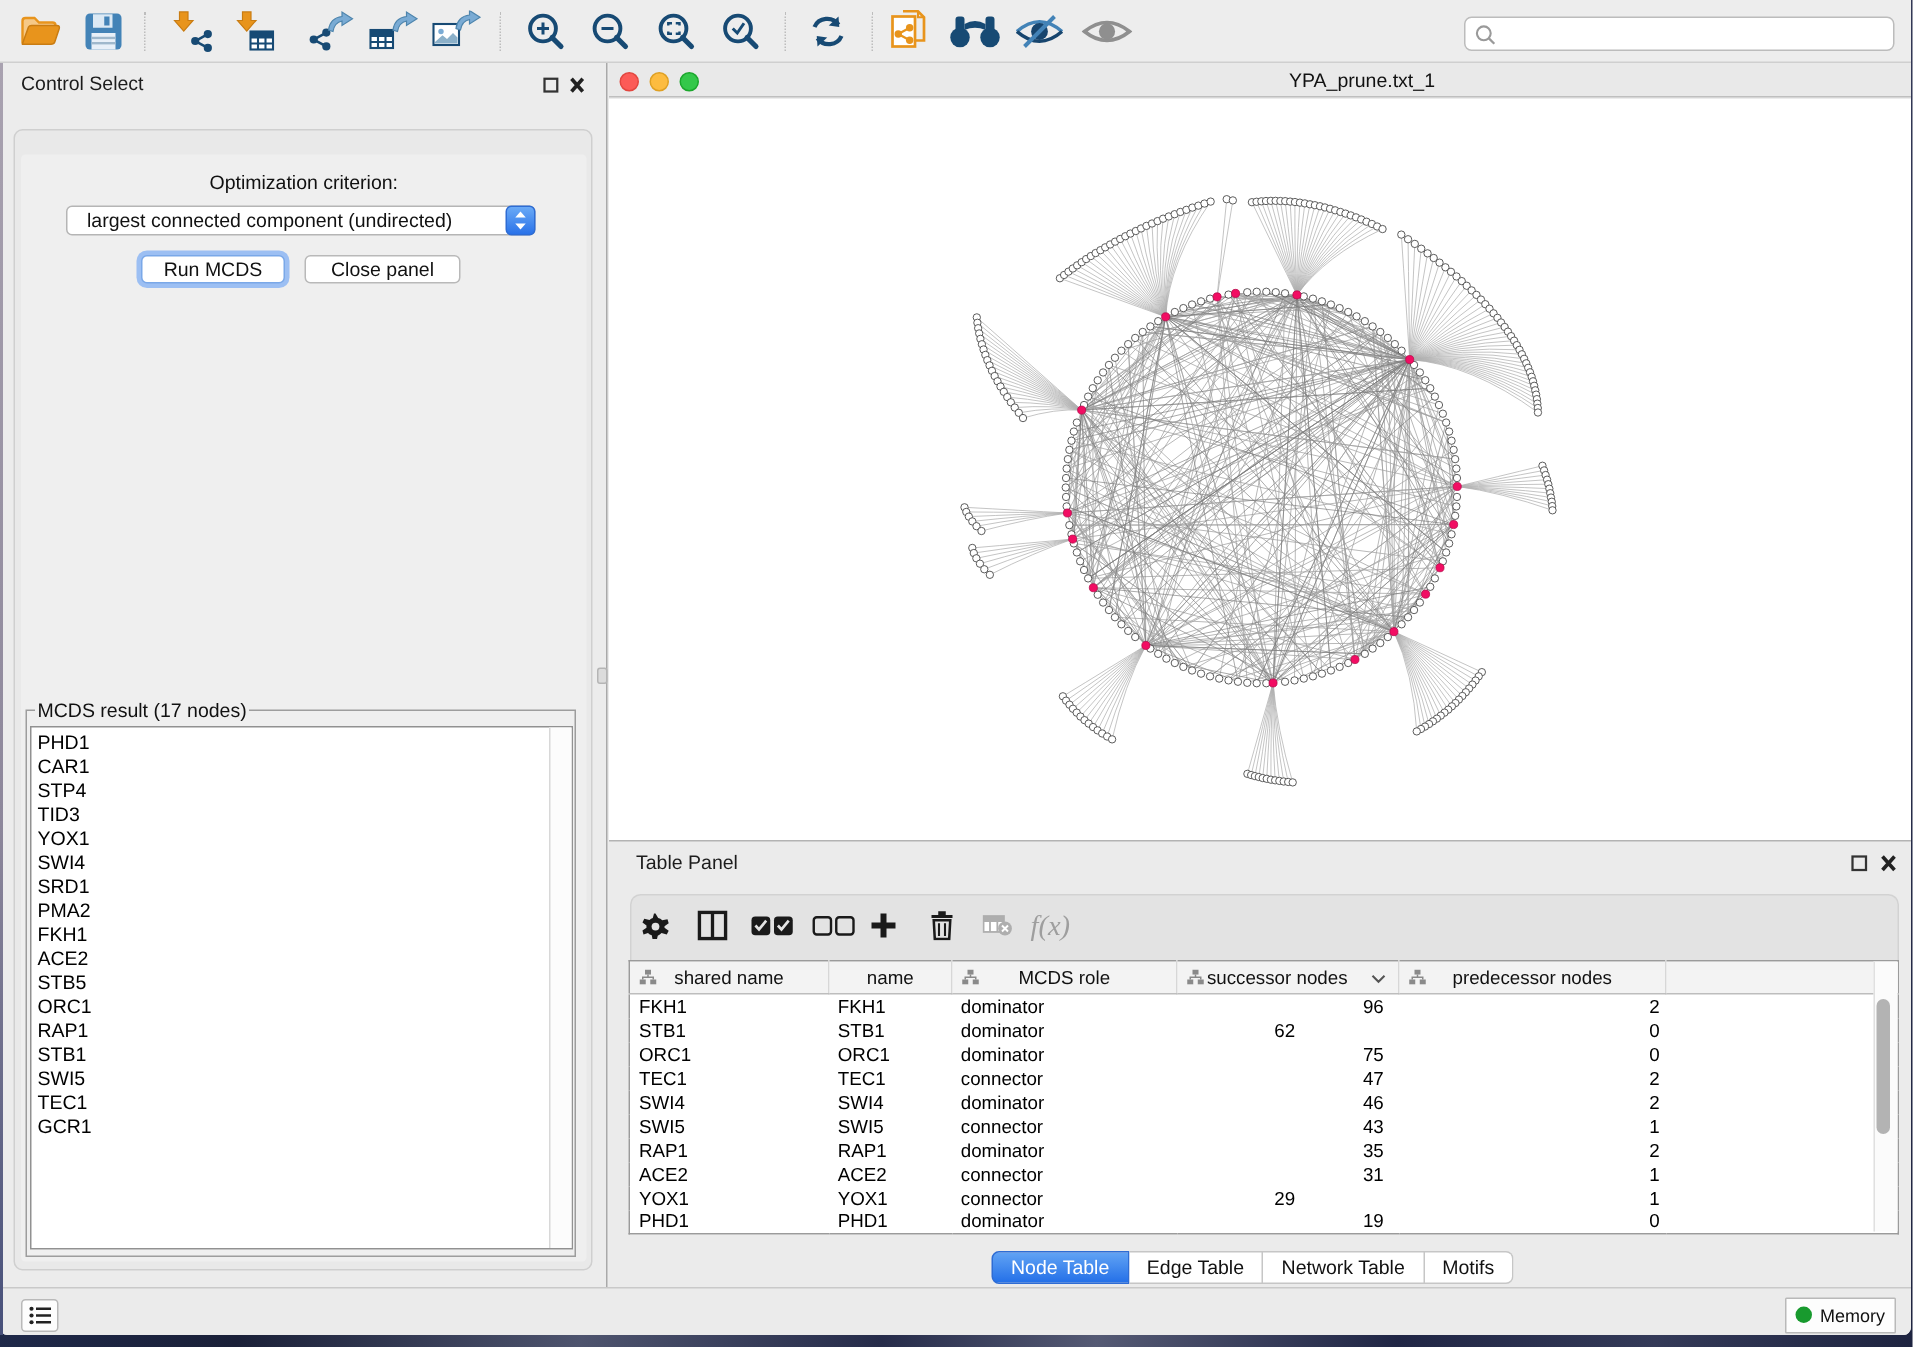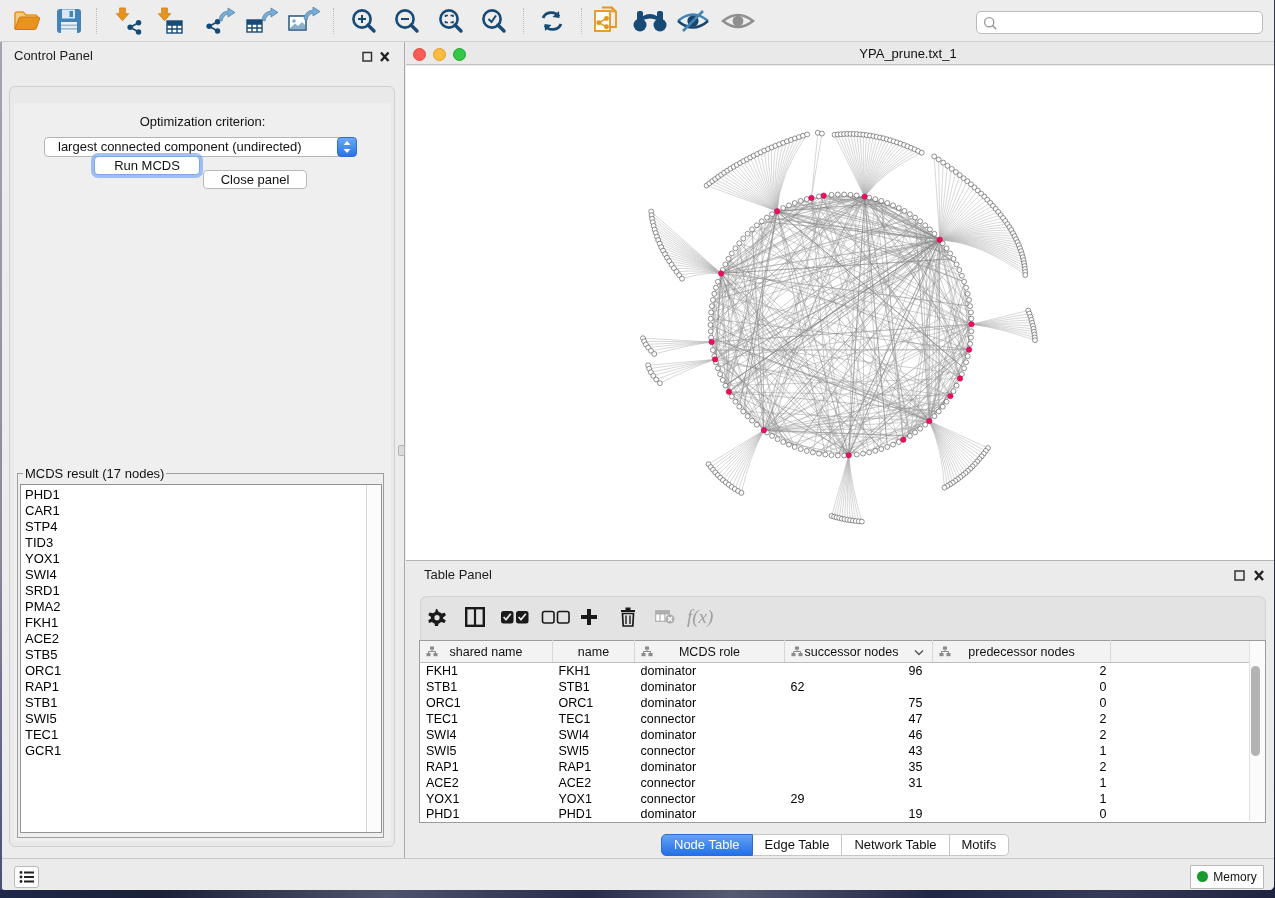--- a/index.html
+++ b/index.html
@@ -174,34 +174,34 @@
       </svg>
 <div class="abs search">
         <svg class="abs" style="left:6px;top:4px" width="15" height="15" viewBox="0 0 15 15">
           <circle cx="6.2" cy="6.2" r="4.6" fill="none" stroke="#9a9a9a" stroke-width="1.4"></circle>
           <line x1="9.6" y1="9.6" x2="13.2" y2="13.2" stroke="#9a9a9a" stroke-width="1.5"></line>
         </svg>
       </div>
 </div>
 
 <div class="abs ctl"></div>
-<div class="abs ctl-title">Control Panel</div>
+<div class="abs ctl-title">Control Select</div>
 <svg class="abs" style="left:362px;top:51px" width="30" height="12" viewBox="0 0 30 12">
       <rect x="1" y="1.5" width="8.5" height="8.5" fill="none" stroke="#333" stroke-width="1.5"></rect>
       <path d="M19 1.5 L26.5 10 M26.5 1.5 L19 10" stroke="#222" stroke-width="2.4"></path>
     </svg>
 <div class="abs panel"></div>
 <div class="abs panel-in"></div>
 <div class="abs combo">largest connected component (undirected)</div>
 <div class="abs optlab">Optimization criterion:</div>
 <div class="abs combo-btn"><svg width="18" height="18" viewBox="0 0 18 18">
         <path d="M9 3 L12.5 7 L5.5 7 Z" fill="#fff"></path>
         <path d="M9 15 L12.5 11 L5.5 11 Z" fill="#fff"></path>
       </svg></div>
-<div class="abs btn" style="left:94px;top:156px;width:106px;box-shadow:0 0 0 3px rgba(110,165,245,0.65);border-color:#7aa8e8">Run MCDS</div>
+<div class="abs btn" style="left:94px;top:170px;width:96px;box-shadow:0 0 0 3px rgba(110,165,245,0.65);border-color:#7aa8e8">Run MCDS</div>
 <div class="abs btn" style="left:203px;top:170px;width:104px">Close panel</div>
 <fieldset class="mcds abs">
       <legend>MCDS result (17 nodes)</legend>
     </fieldset>
 <div class="abs lst">PHD1<br>CAR1<br>STP4<br>TID3<br>YOX1<br>SWI4<br>SRD1<br>PMA2<br>FKH1<br>ACE2<br>STB5<br>ORC1<br>RAP1<br>STB1<br>SWI5<br>TEC1<br>GCR1</div>
 <div class="abs lst-sb"></div>
 <div class="abs" style="left:398px;top:445px;width:7px;height:11px;background:#dcdcdc;border:1px solid #b5b5b5;border-radius:2px"></div>
 
 <div class="abs net-tb"></div>
 <div class="abs net-title">YPA_prune.txt_1</div>
@@ -1201,21 +1201,21 @@
           <td>FKH1</td>
           <td>dominator</td>
           <td style="text-align:right;padding-right:10px">96</td>
           <td style="text-align:right">2</td>
           <td></td>
         </tr>
 <tr>
           <td>STB1</td>
           <td>STB1</td>
           <td>dominator</td>
-          <td style="text-align:left;padding-right:10px">62</td>
+          <td style="text-align:center;padding-right:10px">62</td>
           <td style="text-align:right">0</td>
           <td></td>
         </tr>
 <tr>
           <td>ORC1</td>
           <td>ORC1</td>
           <td>dominator</td>
           <td style="text-align:right;padding-right:10px">75</td>
           <td style="text-align:right">0</td>
           <td></td>
@@ -1257,21 +1257,21 @@
           <td>ACE2</td>
           <td>connector</td>
           <td style="text-align:right;padding-right:10px">31</td>
           <td style="text-align:right">1</td>
           <td></td>
         </tr>
 <tr>
           <td>YOX1</td>
           <td>YOX1</td>
           <td>connector</td>
-          <td style="text-align:left;padding-right:10px">29</td>
+          <td style="text-align:center;padding-right:10px">29</td>
           <td style="text-align:right">1</td>
           <td></td>
         </tr>
 <tr>
           <td>PHD1</td>
           <td>PHD1</td>
           <td>dominator</td>
           <td style="text-align:right;padding-right:10px">19</td>
           <td style="text-align:right">0</td>
           <td></td>

